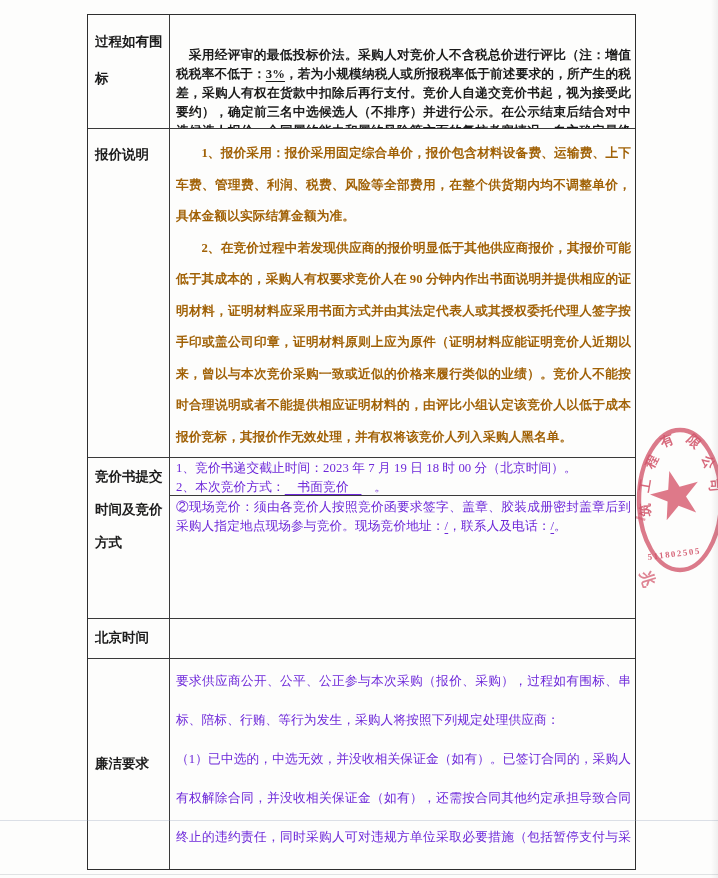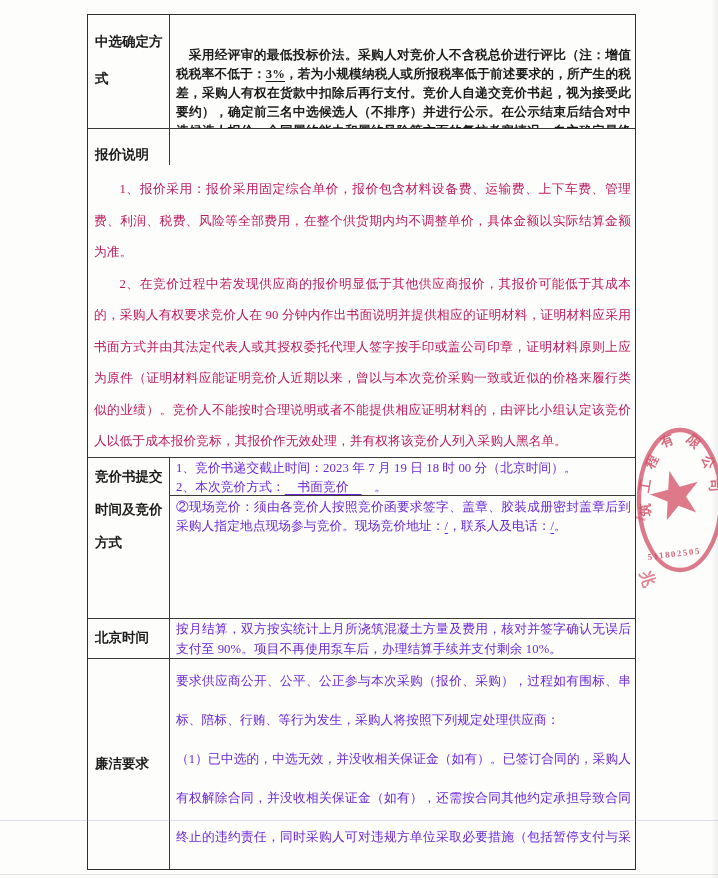--- a/index.html
+++ b/index.html
@@ -9,42 +9,42 @@
     font-family:"Liberation Serif","DejaVu Serif",serif;
   }
   
   .doc-table{
     position:absolute;left:87px;top:14px;width:549px;height:856px;
     border:1.8px solid #2f2f2f;box-sizing:border-box;
     display:flex;flex-direction:column;background:transparent;
   }
   .row{display:flex;box-sizing:border-box;border-bottom:1.3px solid #3a3a3a;overflow:hidden;}
   .row:last-child{border-bottom:none;flex:1;}
-  .r1{height:114px;} .r2{height:329px;flex-direction:column;} .r3{height:161px;} .r4{height:40px;}
+  .r1{height:114px;} .r2{height:329px;} .r3{height:161px;} .r4{height:40px;}
   .lbl{
     width:82px;box-sizing:border-box;border-right:1.3px solid #3a3a3a;
     padding-left:7px;padding-right:3px;flex-shrink:0;
     font-size:13.5px;font-weight:600;color:#1c1c1c;overflow:hidden;
   }
   .lbl-1{padding-top:8px;line-height:37px;}
   .lbl-2{padding-top:16px;line-height:20px;}
   .lbl-3{padding-top:2px;line-height:33px;}
   .lbl-4{padding-top:9px;line-height:20px;}
   .lbl-5{display:flex;align-items:center;}
   .cnt{flex:1;box-sizing:border-box;padding:0 4px 0 6px;overflow:hidden;}
   .cnt-nopad{padding:0;display:flex;flex-direction:column;}
   .sub-a{height:38px;box-sizing:border-box;border-bottom:1.2px solid #3a3a3a;padding:1px 4px 0 6px;overflow:hidden;}
   .sub-b{flex:1;padding:2px 4px 0 6px;overflow:hidden;}
   .para{
     text-align:justify;color:#6d28d9;font-size:12.7px;
     letter-spacing:0.1px;font-weight:500;
   }
   .p-r1{line-height:19px;padding-top:3px;text-indent:1em;font-weight:600;color:#1b1b1b;margin-top:28px;}
   .pad-r2{padding-top:9px;}
-  .p-r2{line-height:31.5px;text-indent:2em;font-weight:400;color:#be185d;}
+  .p-r2{line-height:31.5px;text-indent:2em;font-weight:700;color:#a16207;}
   .p-r3{line-height:19px;}
   .p-r4{line-height:19.5px;padding-top:1px;}
   .pad-r5{padding-top:3px;}
   .p-r5{line-height:39px;}
   .u{text-decoration:underline;text-underline-offset:2.5px;}
   
   .seal{position:absolute;left:627px;top:416px;mix-blend-mode:multiply;pointer-events:none;}
   
   .artifact{position:absolute;pointer-events:none;}
   .art-1{left:0;top:820px;width:718px;height:1px;background:rgba(150,162,182,0.32);}
@@ -52,21 +52,21 @@
   .art-3{left:711px;top:0;width:7px;height:878px;background:linear-gradient(to right,rgba(0,0,0,0),rgba(120,120,125,0.10));}
 </style>
 </head>
 <body>
 
 <div class="page">
 
   <div class="doc-table">
 
     <div class="row r1">
-      <div class="lbl lbl-1">中选确定方式</div>
+      <div class="lbl lbl-1">过程如有围标</div>
       <div class="cnt">
         <div class="para p-r1"><span>采用经评审的最低投标价法。采购人对竞价人不含税总价进行评比（注：增值税税率不低于：</span><span class="u">3%</span><span>，若为小规模纳税人或所报税率低于前述要求的，所产生的税差，采购人有权在货款中扣除后再行支付。竞价人自递交竞价书起，视为接受此要约），确定前三名中选候选人（不排序）并进行公示。在公示结束后结合对中选候选人报价、合同履约能力和履约风险等方面的复核考察情况，自主确定最终中选人，达到优质采购的目的。</span></div>
       </div>
     </div>
 
     <div class="row r2">
       <div class="lbl lbl-2">报价说明</div>
       <div class="cnt pad-r2">
         <div class="para p-r2"><span>1、报价采用：报价采用固定综合单价，报价包含材料设备费、运输费、上下车费、管理费、利润、税费、风险等全部费用，在整个供货期内均不调整单价，具体金额以实际结算金额为准。</span></div>
         <div class="para p-r2"><span>2、在竞价过程中若发现供应商的报价明显低于其他供应商报价，其报价可能低于其成本的，采购人有权要求竞价人在 90 分钟内作出书面说明并提供相应的证明材料，证明材料应采用书面方式并由其法定代表人或其授权委托代理人签字按手印或盖公司印章，证明材料原则上应为原件（证明材料应能证明竞价人近期以来，曾以与本次竞价采购一致或近似的价格来履行类似的业绩）。竞价人不能按时合理说明或者不能提供相应证明材料的，由评比小组认定该竞价人以低于成本报价竞标，其报价作无效处理，并有权将该竞价人列入采购人黑名单。</span></div>
@@ -81,23 +81,20 @@
           <div class="para p-r3"><span>2、本次竞价方式：</span><span class="u">　书面竞价　</span><span>　。</span></div>
         </div>
         <div class="sub-b">
           <div class="para p-r3"><span>②现场竞价：须由各竞价人按照竞价函要求签字、盖章、胶装成册密封盖章后到采购人指定地点现场参与竞价。现场竞价地址：</span><span class="u">/</span><span>，联系人及电话：</span><span class="u">/</span><span>。</span></div>
         </div>
       </div>
     </div>
 
     <div class="row r4">
       <div class="lbl lbl-4">北京时间</div>
-      <div class="cnt">
-        <div class="para p-r4"><span>按月结算，双方按实统计上月所浇筑混凝土方量及费用，核对并签字确认无误后支付至 90%。项目不再使用泵车后，办理结算手续并支付剩余 10%。</span></div>
-      </div>
     </div>
 
     <div class="row r5">
       <div class="lbl lbl-5">廉洁要求</div>
       <div class="cnt pad-r5">
         <div class="para p-r5"><span>要求供应商公开、公平、公正参与本次采购（报价、采购），过程如有围标、串标、陪标、行贿、等行为发生，采购人将按照下列规定处理供应商：</span></div>
         <div class="para p-r5"><span>（1）已中选的，中选无效，并没收相关保证金（如有）。已签订合同的，采购人有权解除合同，并没收相关保证金（如有），还需按合同其他约定承担导致合同终止的违约责任，同时采购人可对违规方单位采取必要措施（包括暂停支付与采购人相关合作项目的所有应付账款，或通过司法途径向供方追偿由此造成采购人的一切经济及商业损失）。</span></div>
       </div>
     </div>
 

